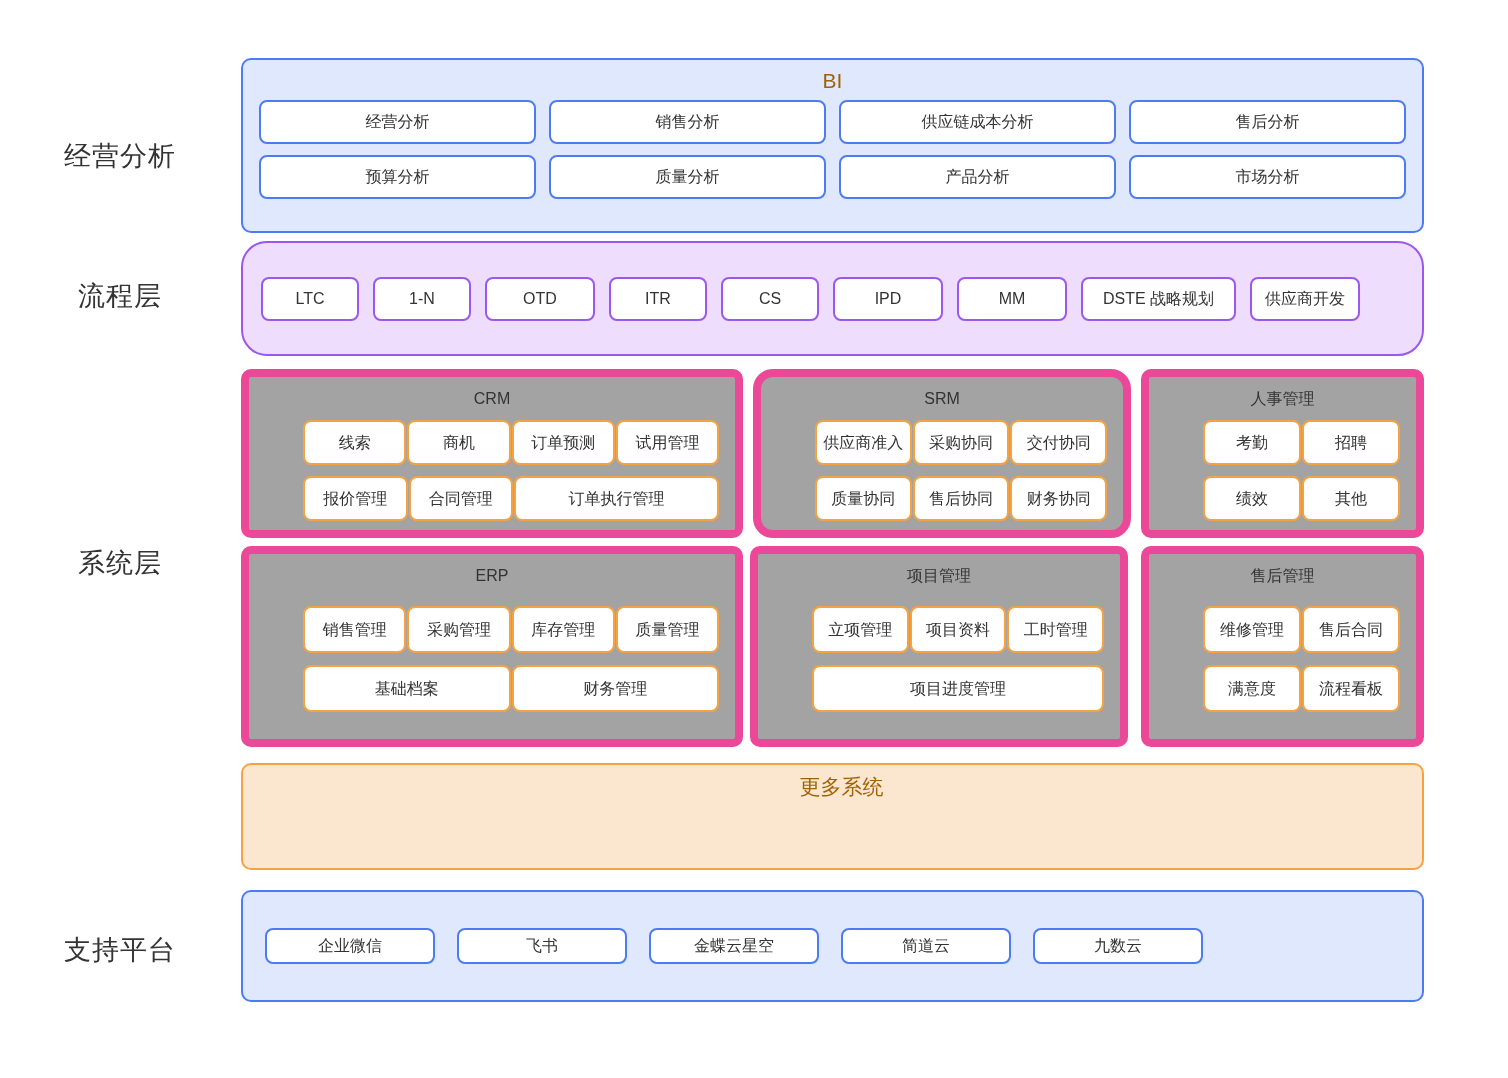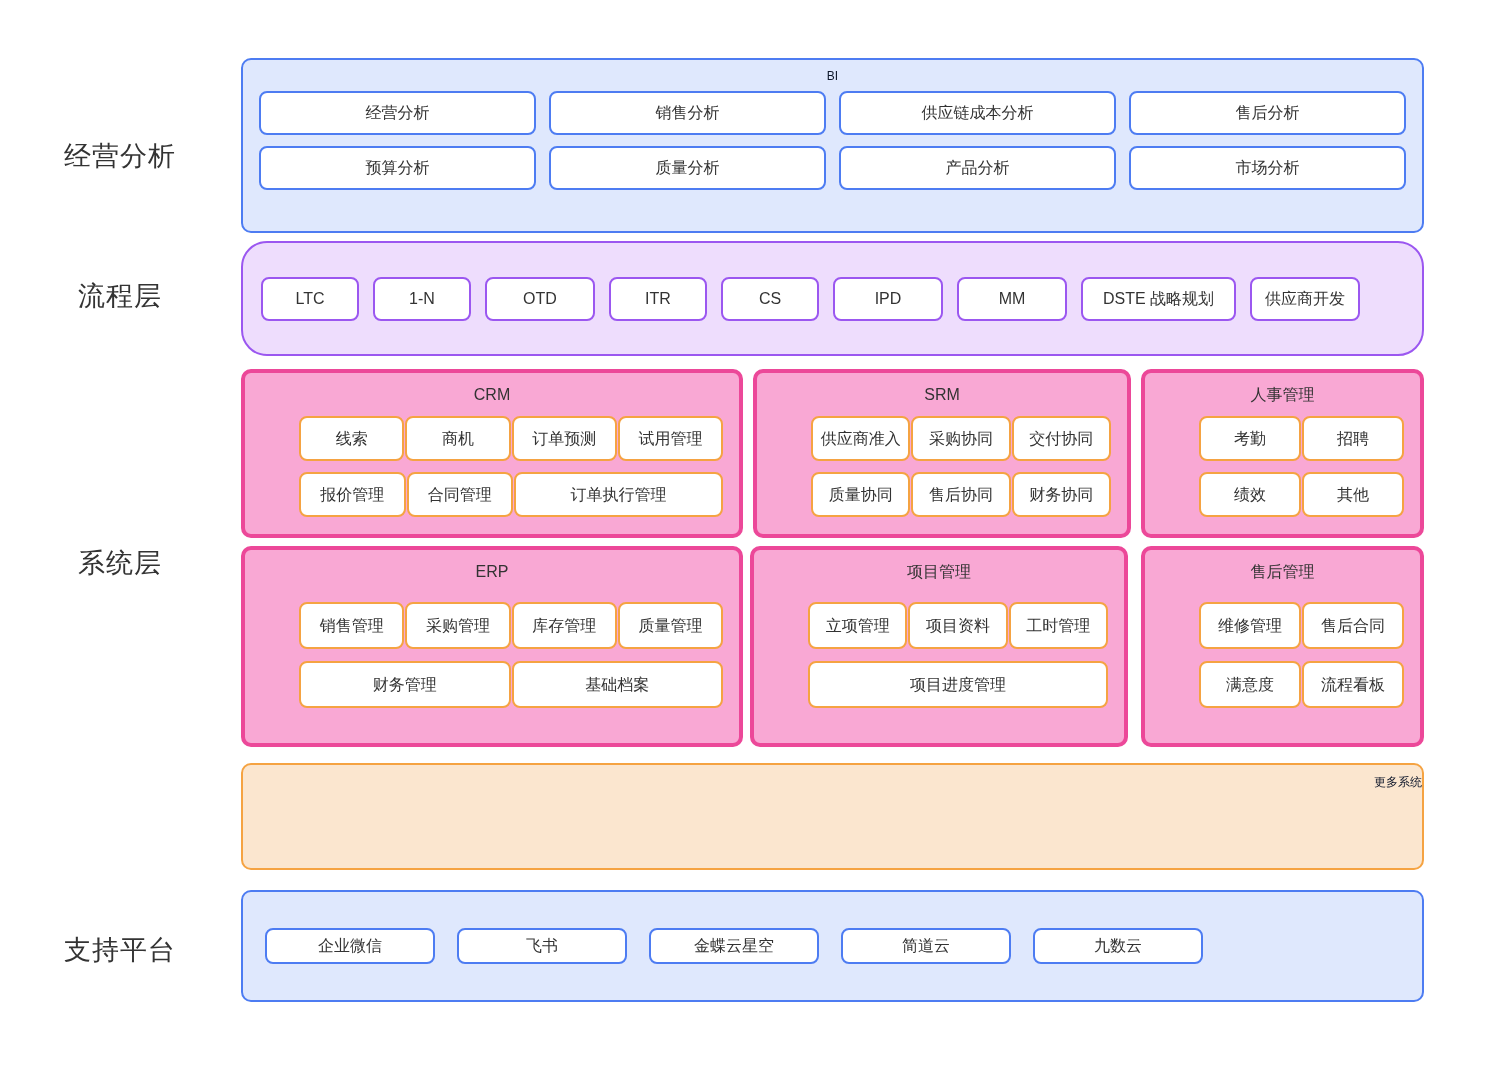--- a/index.html
+++ b/index.html
@@ -39,26 +39,26 @@
     border-radius: 10px;
     border-style: solid;
     border-width: 2px;
   }
   .band-blue   { background: #dfe8fd; border-color: #4d7cf2; }
   .band-purple { background: #eeddfd; border-color: #9b57f0; }
   .band-orange { background: #fbe6cf; border-color: #f5a342; }
 
   
   .band-caption {
-    font-size: 12px;
-    color: #0f172a;
+    font-size: 21px;
+    color: #a16207;
     line-height: 1;
   }
   .cap-center { text-align: center; }
-  .cap-left   { text-align: right; }
+  .cap-left   { text-align: center; }
 
   
   .chip {
     background: #ffffff;
     border-radius: 8px;
     border: 2px solid;
     display: flex;
     align-items: center;
     justify-content: center;
     font-size: 16px;
@@ -95,22 +95,22 @@
   }
   #process-band .chip { height: 44px; padding: 0 10px; }
   #process-band .chip.w-sm { width: 98px; }
   #process-band .chip.w-md { width: 110px; }
   #process-band .chip.w-lg { width: 155px; }
   #process-band .chip.w-xl { width: 110px; }
 
   
   .mod-card {
     position: absolute;
-    background: #f9a8d4;
-    border: 4px solid #ec4899;
+    background: #a3a3a3;
+    border: 8px solid #ec4899;
     border-radius: 10px;
   }
   .mod-title {
     text-align: center;
     font-size: 16px;
     color: #333333;
     margin-top: 14px;
     line-height: 1;
   }
   .mod-body {
@@ -121,21 +121,21 @@
   }
   .mod-body .row { gap: 1px; padding-left: 38px; }
   .mod-body .chip { height: 45px; }
 
   
   .f1 { flex: 1 1 0; }
   .f2 { flex: 2 1 0; }
 
   
   #crm-card  { left: 241px;  top: 369px; width: 502px; height: 169px; }
-  #srm-card  { left: 753px;  top: 369px; width: 378px; height: 169px; }
+  #srm-card  { left: 753px;  top: 369px; width: 378px; height: 169px; border-radius: 20px; }
   #hr-card   { left: 1141px; top: 369px; width: 283px; height: 169px; }
   
   #erp-card  { left: 241px;  top: 546px; width: 502px; height: 201px; }
   #proj-card { left: 750px;  top: 546px; width: 378px; height: 201px; }
   #asvc-card { left: 1141px; top: 546px; width: 283px; height: 201px; }
 
   #erp-card .mod-body,
   #proj-card .mod-body,
   #asvc-card .mod-body { margin-top: 22px; gap: 12px; }
   #erp-card .mod-body .chip,
@@ -263,22 +263,22 @@
   <div class="mod-card" id="erp-card">
     <div class="mod-title">ERP</div>
     <div class="mod-body">
       <div class="row">
         <div class="chip chip-orange f1">销售管理</div>
         <div class="chip chip-orange f1">采购管理</div>
         <div class="chip chip-orange f1">库存管理</div>
         <div class="chip chip-orange f1">质量管理</div>
       </div>
       <div class="row">
+        <div class="chip chip-orange f1 tall">基础档案</div>
         <div class="chip chip-orange f1 tall">财务管理</div>
-        <div class="chip chip-orange f1 tall">基础档案</div>
       </div>
     </div>
   </div>
 
   <div class="mod-card" id="proj-card">
     <div class="mod-title">项目管理</div>
     <div class="mod-body">
       <div class="row">
         <div class="chip chip-orange f1">立项管理</div>
         <div class="chip chip-orange f1">项目资料</div>

